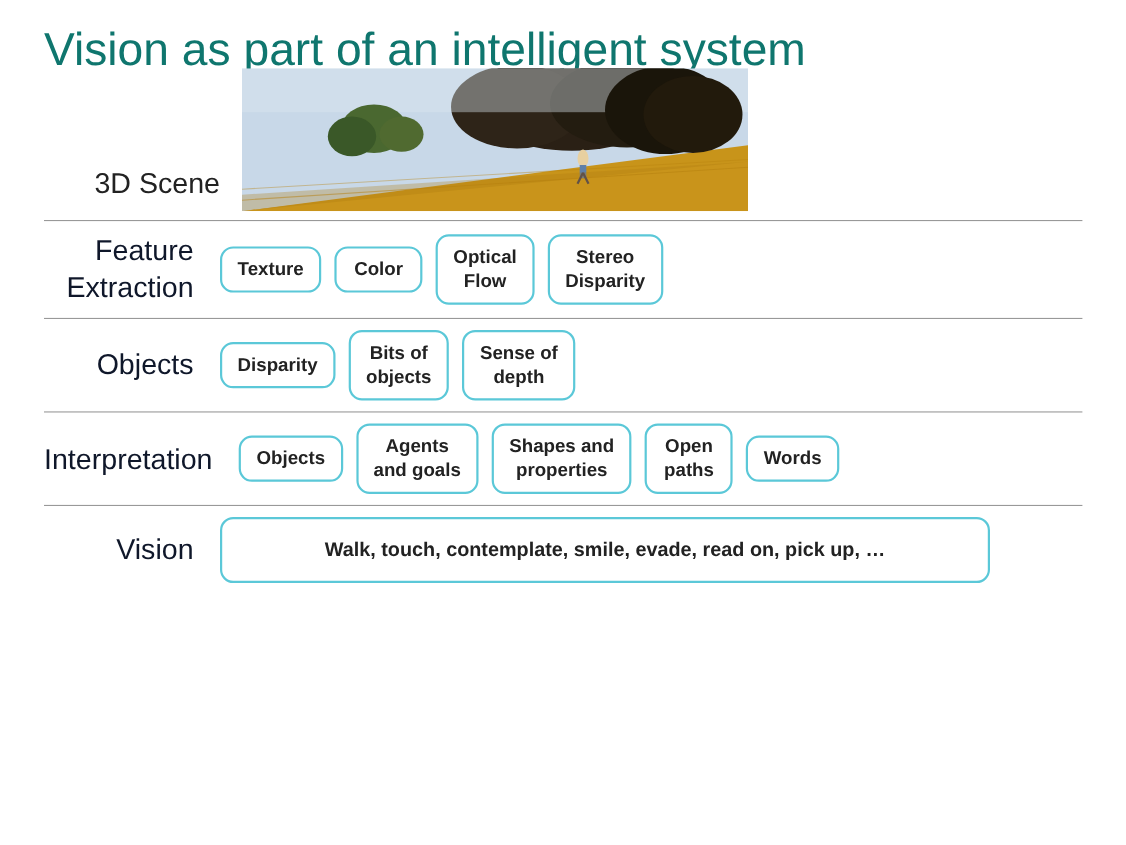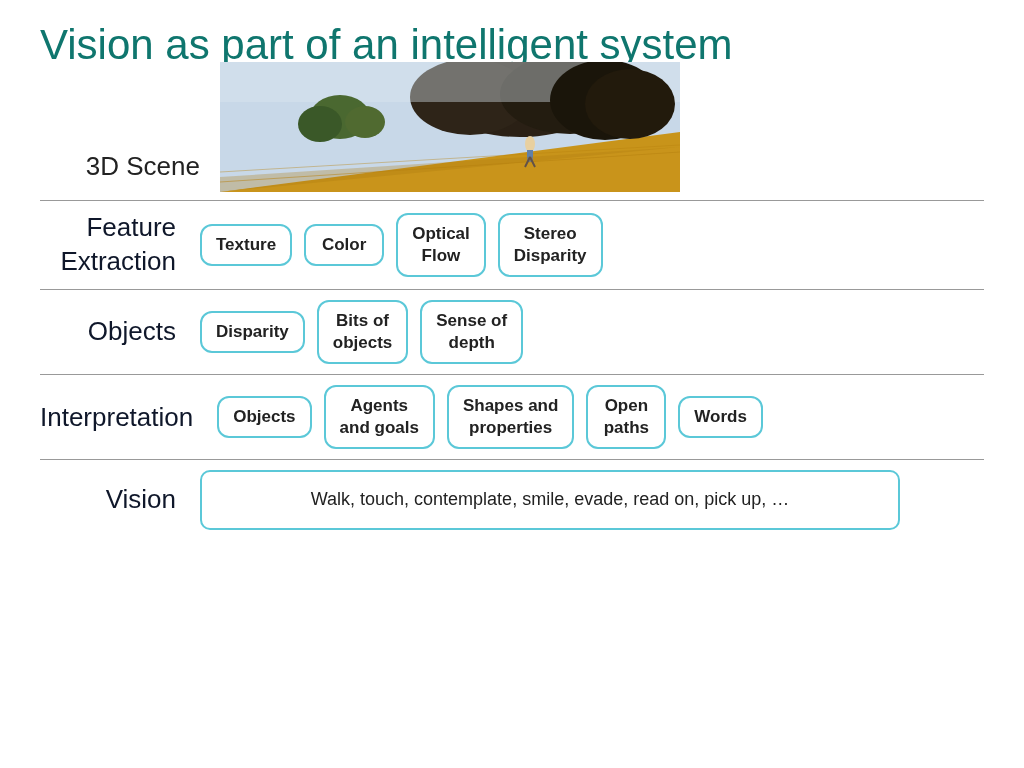--- a/index.html
+++ b/index.html
@@ -107,24 +107,23 @@
       color: #222;
       text-align: center;
       line-height: 1.3;
       background: #fff;
       min-width: 80px;
     }
 
     .box.action-box {
       min-width: 700px;
       font-size: 18px;
-      font-weight: 400;
+      font-weight: 700;
       padding: 16px 15px;
       text-align: center;
-      border-radius: 10px;
     }
 
     .row-label.two-line {
       line-height: 1.3;
     }
   </style>
 </head>
 <body>
 
 <div class="slide">

